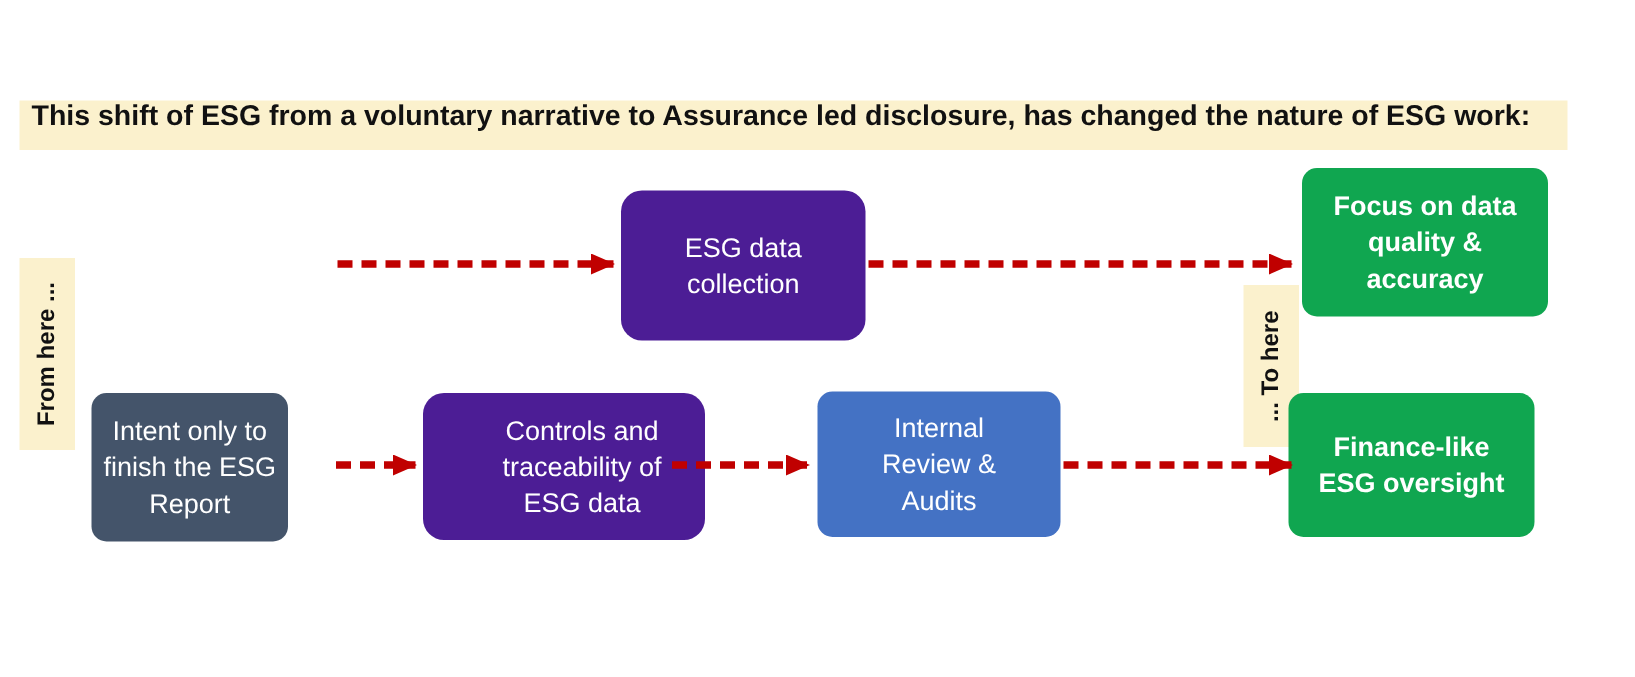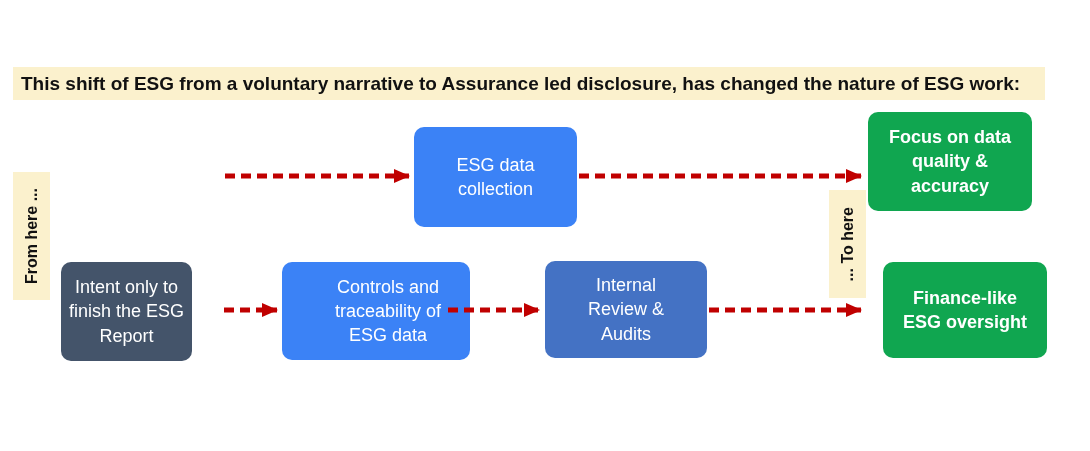--- a/index.html
+++ b/index.html
@@ -16,21 +16,20 @@
     overflow: hidden;
   }
   .title-band {
     position: absolute;
     left: 13px;
     top: 67px;
     width: 1032px;
     height: 33px;
     background: #FBF1CD;
     display: flex;
-    align-items: center;
   }
   .title-band .title-text {
     font-size: 19px;
     font-weight: 700;
     color: #111111;
     padding-left: 8px;
     white-space: nowrap;
   }
   .vlabel {
     position: absolute;
@@ -56,31 +55,31 @@
     display: flex;
     align-items: center;
     justify-content: center;
     text-align: center;
     color: #ffffff;
     font-size: 18px;
     line-height: 1.35;
   }
   .box .box-label { white-space: pre-line; padding: 4px 6px; }
   .box.slate  { background: #44546A; }
-  .box.purple { background: #3b82f6; }
+  .box.purple { background: #4c1d95; border-radius: 14px; }
   .box.blue   { background: #4472C4; }
   .box.green  { background: #10A650; font-weight: 700; }
 
   .box.b1 { left: 61px;  top: 127px; width: 162px; height: 99px;  }
   .box.b2 { left: 414px; top: 127px; width: 163px; height: 100px; }
   .box.b3 { left: 868px; top: 112px; width: 164px; height: 99px;  }
   .box.b4 { left: 61px;  top: 262px; width: 131px; height: 99px;  }
   .box.b5 { left: 282px; top: 262px; width: 164px; height: 98px; padding-left: 24px;  }
   .box.b6 { left: 545px; top: 261px; width: 162px; height: 97px;  }
-  .box.b7 { left: 883px; top: 262px; width: 164px; height: 96px;  }
+  .box.b7 { left: 859px; top: 262px; width: 164px; height: 96px;  }
 
   svg.arrows {
     position: absolute;
     left: 0;
     top: 0;
     width: 1090px;
     height: 451px;
     pointer-events: none;
   }
   svg.arrows line {

